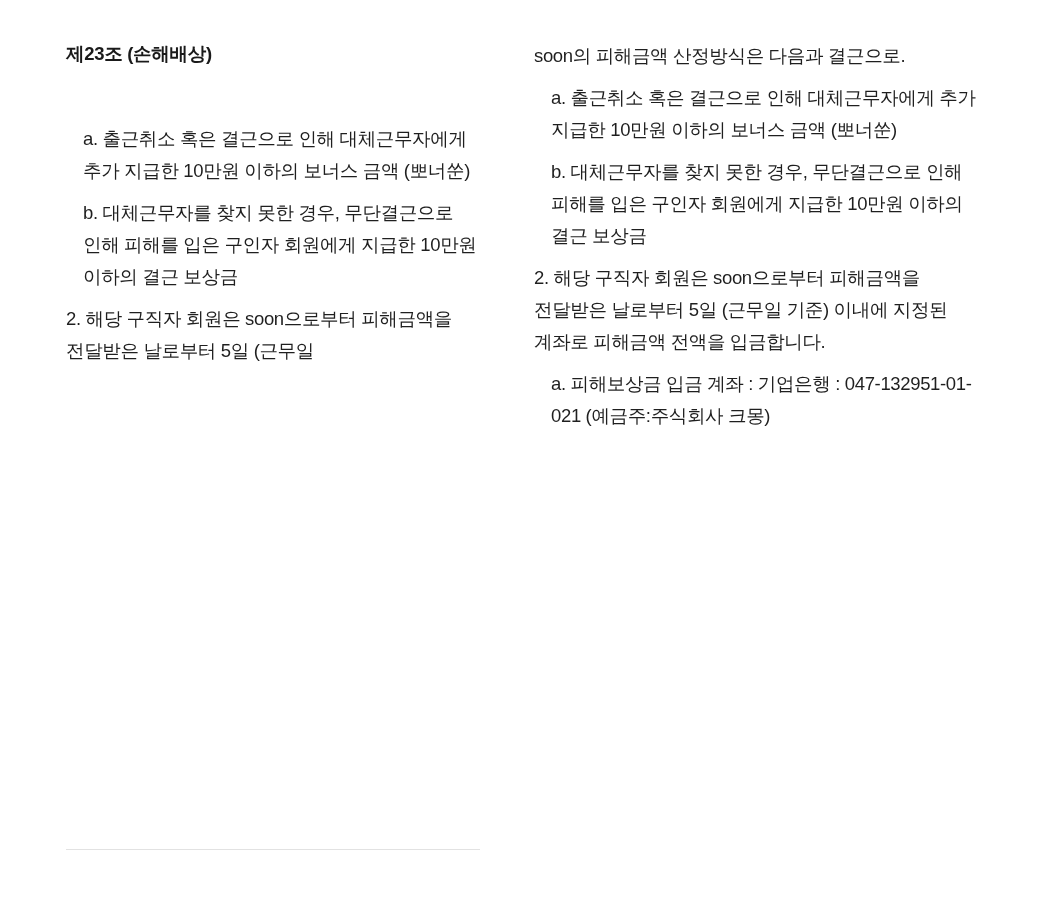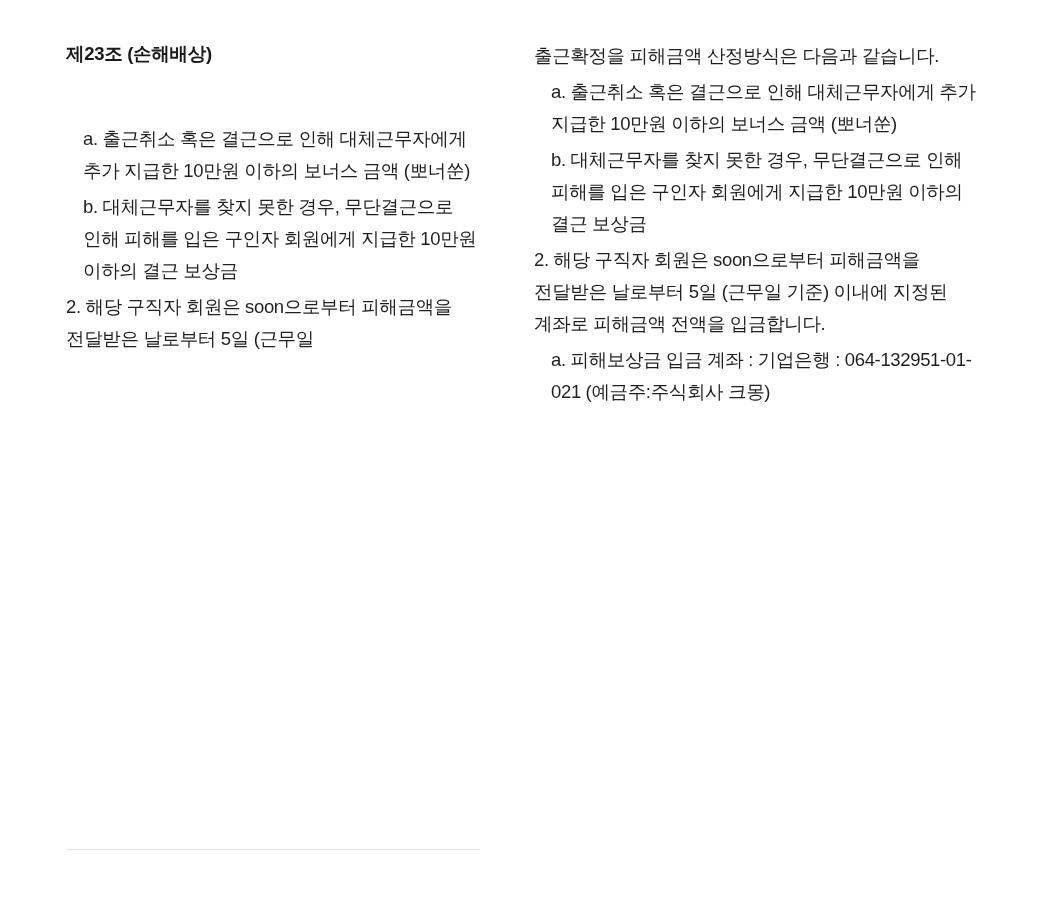--- a/index.html
+++ b/index.html
@@ -51,21 +51,21 @@
   .para {
     font-size: 18.5px;
     line-height: 1.73;
     letter-spacing: -0.35px;
     margin: 0;
     color: #1f1f1f;
     white-space: pre-wrap;
     word-break: keep-all;
   }
   .para + .para {
-    margin-top: 4px;
+    margin-top: 10px;
   }
   .gap-block {
     height: 28px;
   }
   .gap-large {
     height: 108px;
   }
   .indent {
     padding-left: 17px;
   }
@@ -98,25 +98,25 @@
 
 
       <div class="gap-block"></div>
 
       <p class="para indent">a. 출근취소 혹은 결근으로 인해 대체근무자에게 추가 지급한 10만원 이하의 보너스 금액 (뽀너쑨)</p>
       <p class="para indent">b. 대체근무자를 찾지 못한 경우, 무단결근으로 인해 피해를 입은 구인자 회원에게 지급한 10만원 이하의 결근 보상금</p>
       <p class="para">2. 해당 구직자 회원은 soon으로부터 피해금액을 전달받은 날로부터 5일 (근무일</p>
     </div>
 
     <div class="col col-right">
-      <p class="para">출근확정을 피해금액 산정방식은 다음과 같습니다.</p>
+      <p class="para">soon의 피해금액 산정방식은 다음과 결근으로.</p>
       <p class="para indent">a. 출근취소 혹은 결근으로 인해 대체근무자에게 추가 지급한 10만원 이하의 보너스 금액 (뽀너쑨)</p>
       <p class="para indent">b. 대체근무자를 찾지 못한 경우, 무단결근으로 인해 피해를 입은 구인자 회원에게 지급한 10만원 이하의 결근 보상금</p>
       <p class="para">2. 해당 구직자 회원은 soon으로부터 피해금액을 전달받은 날로부터 5일 (근무일 기준) 이내에 지정된 계좌로 피해금액 전액을 입금합니다.</p>
-      <p class="para indent">a. 피해보상금 입금 계좌 : 기업은행 : 064-132951-01-021 (예금주:주식회사 크몽)</p>
+      <p class="para indent">a. 피해보상금 입금 계좌 : 기업은행 : 047-132951-01-021 (예금주:주식회사 크몽)</p>
 
       <div class="gap-large"></div>
 
     </div>
 
   </div>
   <div class="fade-edge"></div>
   <div class="bottom-rule"></div>
 </div>
 

